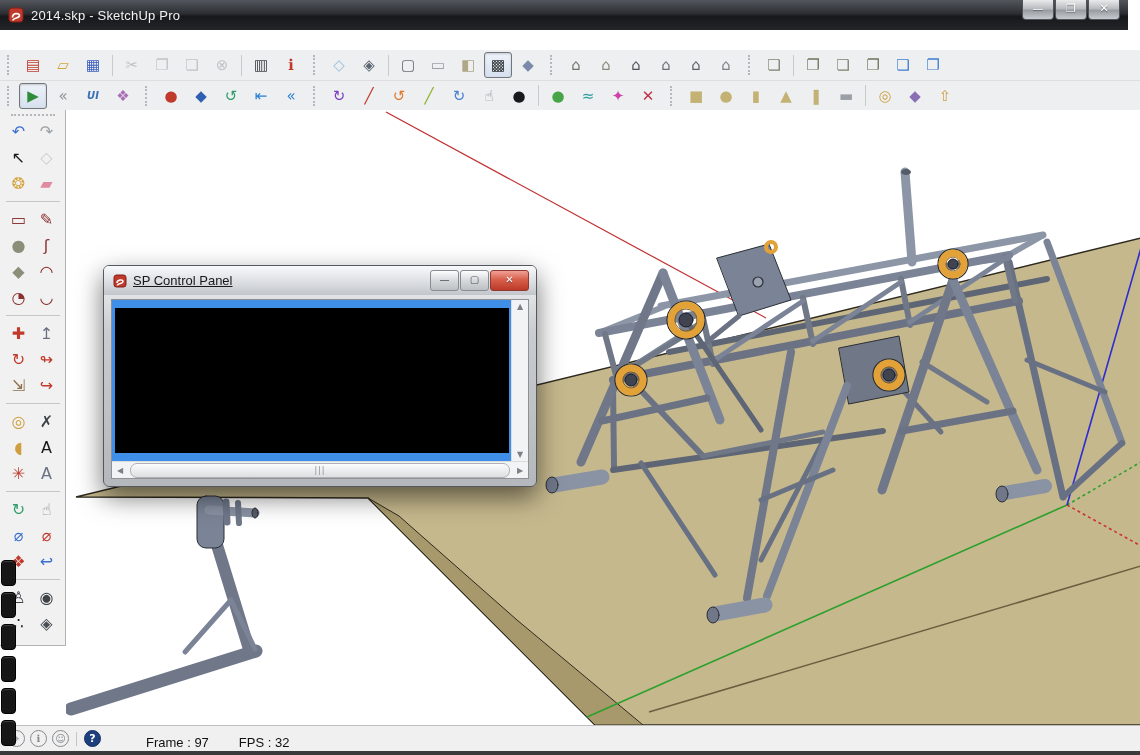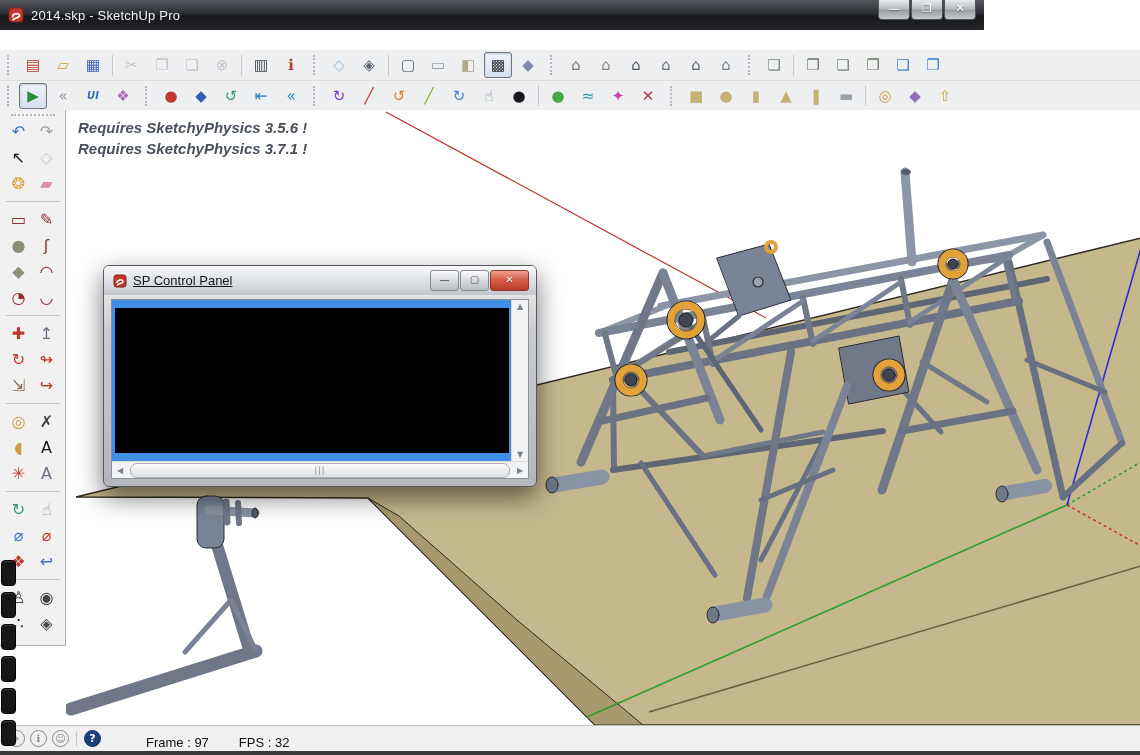--- a/index.html
+++ b/index.html
@@ -1,19 +1,19 @@
 <!DOCTYPE html>
 <html><head>
 <meta charset="utf-8">
 <style>
   html,body{margin:0;padding:0;background:#888;}
   #app{position:relative;width:1140px;height:755px;background:#fff;overflow:hidden;
        font-family:"Liberation Sans",sans-serif;-webkit-font-smoothing:antialiased;}
   
-  .titlebar{position:absolute;left:0;top:0;width:984px;height:30px;
+  .titlebar{position:absolute;left:0;top:0;width:1128px;height:30px;
     background:linear-gradient(#53575d,#2b2e32 45%,#17181b 55%,#232529);
     display:flex;align-items:center;color:#f2f2f2;}
   .titlebar .app-icon{margin:0 7px 0 8px;display:flex;}
   .titlebar .title-text{font-size:13px;letter-spacing:.2px;}
   .caption-buttons{position:absolute;right:8px;top:0;display:flex;gap:1px;}
   .cap-btn{width:30px;height:19px;border:1px solid #50535a;border-top:none;
     border-radius:0 0 4px 4px;background:linear-gradient(#e9eaec,#b9bcbf 45%,#999da2 55%,#c7cace);
     color:#fff;text-shadow:0 1px 1px rgba(0,0,0,.45);font-size:11px;line-height:18px;
     text-align:center;font-family:"DejaVu Sans",sans-serif;}
   
@@ -351,24 +351,20 @@
         <line x1="216" y1="545" x2="248" y2="649" stroke="#6f7789" stroke-width="12"></line>
         <line x1="230" y1="600" x2="254" y2="649" stroke="#7b8496" stroke-width="5"></line>
         <line x1="230" y1="600" x2="184" y2="652" stroke="#7b8496" stroke-width="5"></line>
         <rect x="196" y="496" width="27" height="52" rx="9" fill="#7b8496" stroke="#2b2e34" stroke-width="1"></rect>
         <line x1="208" y1="510" x2="254" y2="513" stroke="#8a93a4" stroke-width="9"></line>
         <line x1="225" y1="502" x2="226" y2="522" stroke="#6f7789" stroke-width="7"></line>
         <line x1="237" y1="503" x2="238" y2="523" stroke="#6f7789" stroke-width="6"></line>
         <ellipse cx="254" cy="513" rx="3" ry="5" fill="#555c68" stroke="#2b2e34" stroke-width="1"></ellipse>
       </g>
     </svg>
-    <div class="vp-messages">
-      <div>Requires SketchyPhysics 3.5.6 !</div>
-      <div>Requires SketchyPhysics 3.7.1 !</div>
-    </div>
   </div>
 
   <div class="sp-window">
     <div class="sp-titlebar">
       <span class="sp-logo">
         <svg width="14" height="14">
             <rect x="1" y="1" width="12" height="12" rx="2.5" fill="#c0392b" stroke="#7e2018"></rect>
             <path d="M4 9 C4 5.5 10 5 10 7.5 C10 10 4.5 9 4.5 11.5" stroke="#fff" stroke-width="1.5" fill="none"></path>
           </svg>
       </span>

